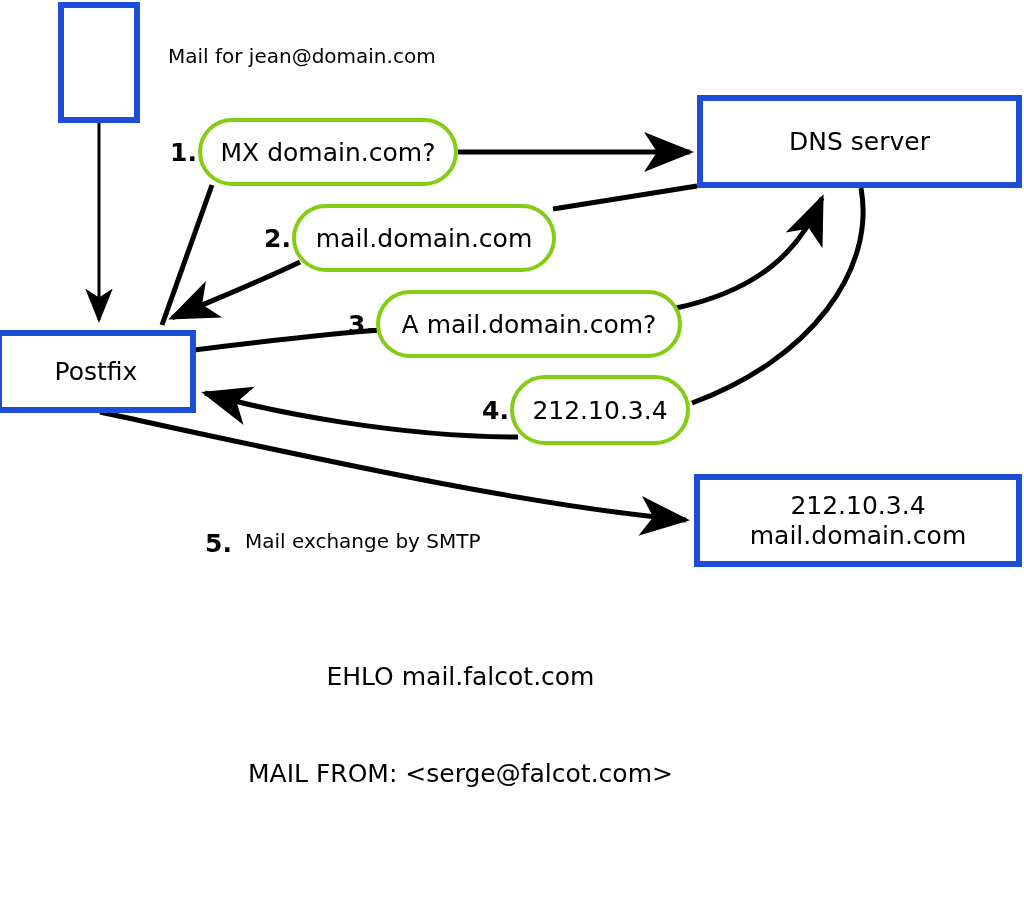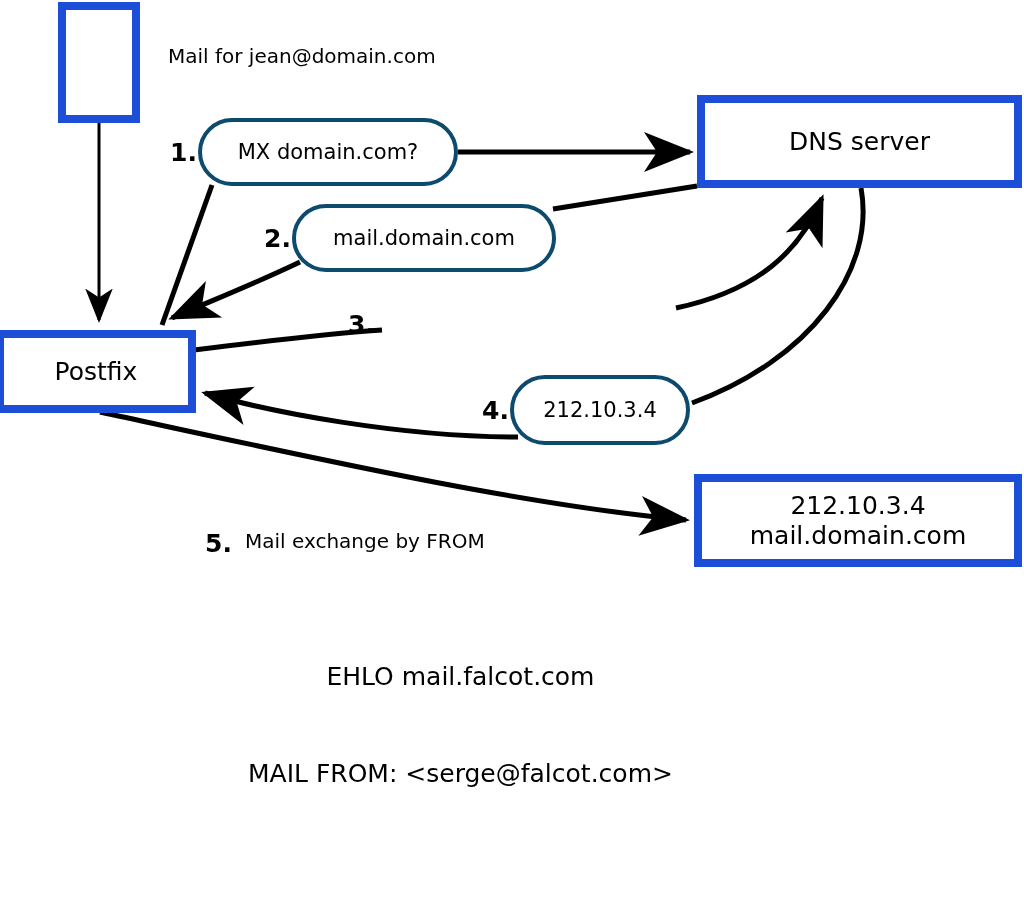--- a/index.html
+++ b/index.html
@@ -25,44 +25,44 @@
     left: 0; top: 0;
     width: 1024px; height: 919px;
     pointer-events: none;
   }
 
   
   .rect-node {
     position: absolute;
     box-sizing: border-box;
     background: #ffffff;
-    border: 8px solid #1d4ed8;
+    border: 6px solid #1d4ed8;
     display: flex;
     align-items: center;
     justify-content: center;
     text-align: center;
     line-height: 1.18;
   }
   #node-source     { left: 58px;  top: 2px;   width: 82px;  height: 121px; }
   #node-dns        { left: 697px; top: 95px;  width: 325px; height: 93px;  font-size: 25px; }
   #node-postfix    { left: -4px;  top: 330px; width: 200px; height: 83px;  font-size: 25px; }
   #node-mailserver { left: 694px; top: 474px; width: 328px; height: 93px;  font-size: 25px; }
   #node-mailserver .ms-line { display:block; }
 
   
   .pill-node {
     position: absolute;
     box-sizing: border-box;
     background: #ffffff;
-    border: 4px solid #0c4a6e;
+    border: 4px solid #84cc16;
     border-radius: 999px;
     display: flex;
     align-items: center;
     justify-content: center;
-    font-size: 21px;
+    font-size: 25px;
     white-space: nowrap;
   }
   #pill-1 { left: 198px; top: 118px; width: 260px; height: 68px; }
   #pill-2 { left: 292px; top: 204px; width: 264px; height: 68px; }
   #pill-3 { left: 376px; top: 290px; width: 306px; height: 68px; }
   #pill-4 { left: 510px; top: 375px; width: 180px; height: 70px; }
 
   
   .step-num {
     position: absolute;
@@ -149,34 +149,37 @@
   </div>
 
   <div class="pill-node" id="pill-1">
     <span>MX domain.com?</span>
   </div>
 
   <div class="pill-node" id="pill-2">
     <span>mail.domain.com</span>
   </div>
 
+  <div class="pill-node" id="pill-3">
+    <span>A mail.domain.com?</span>
+  </div>
 
   <div class="pill-node" id="pill-4">
     <span>212.10.3.4</span>
   </div>
 
   <div class="step-num" id="step-1">1.</div>
   <div class="step-num" id="step-2">2.</div>
   <div class="step-num" id="step-3">3.</div>
   <div class="step-num" id="step-4">4.</div>
   <div class="step-num" id="step-5">5.</div>
 
   <div class="free-text" id="caption-mailfor">Mail for jean@domain.com</div>
 
-  <div class="free-text" id="label-step5-text">Mail exchange by FROM</div>
+  <div class="free-text" id="label-step5-text">Mail exchange by SMTP</div>
 
   <div id="smtp-transcript">
     <span class="tline">EHLO mail.falcot.com</span>
     <span class="tline">MAIL FROM: &lt;serge@falcot.com&gt;</span>
     
     
     
     
     
     

